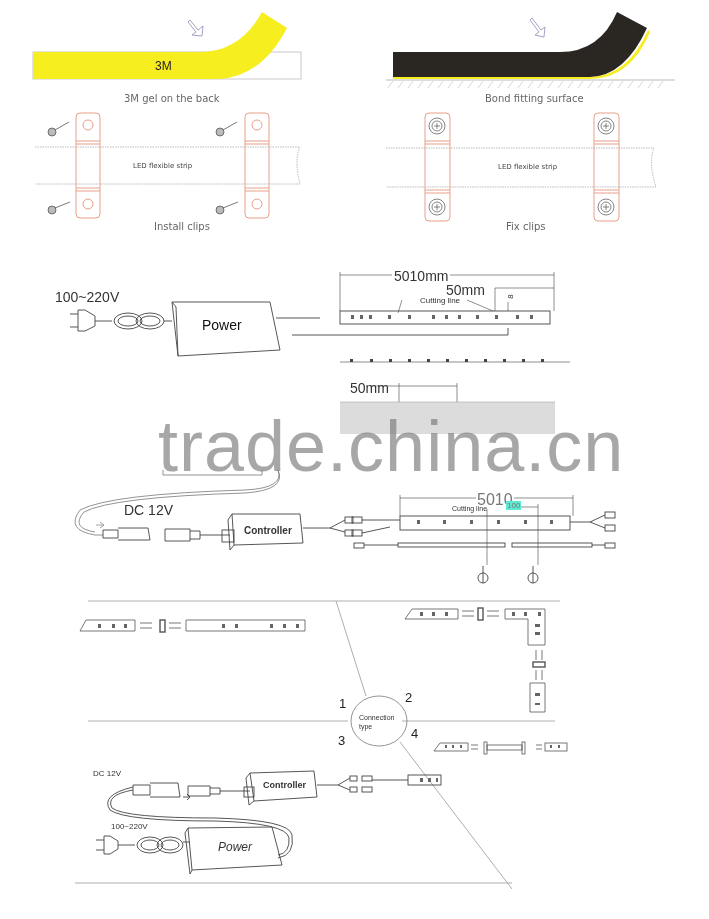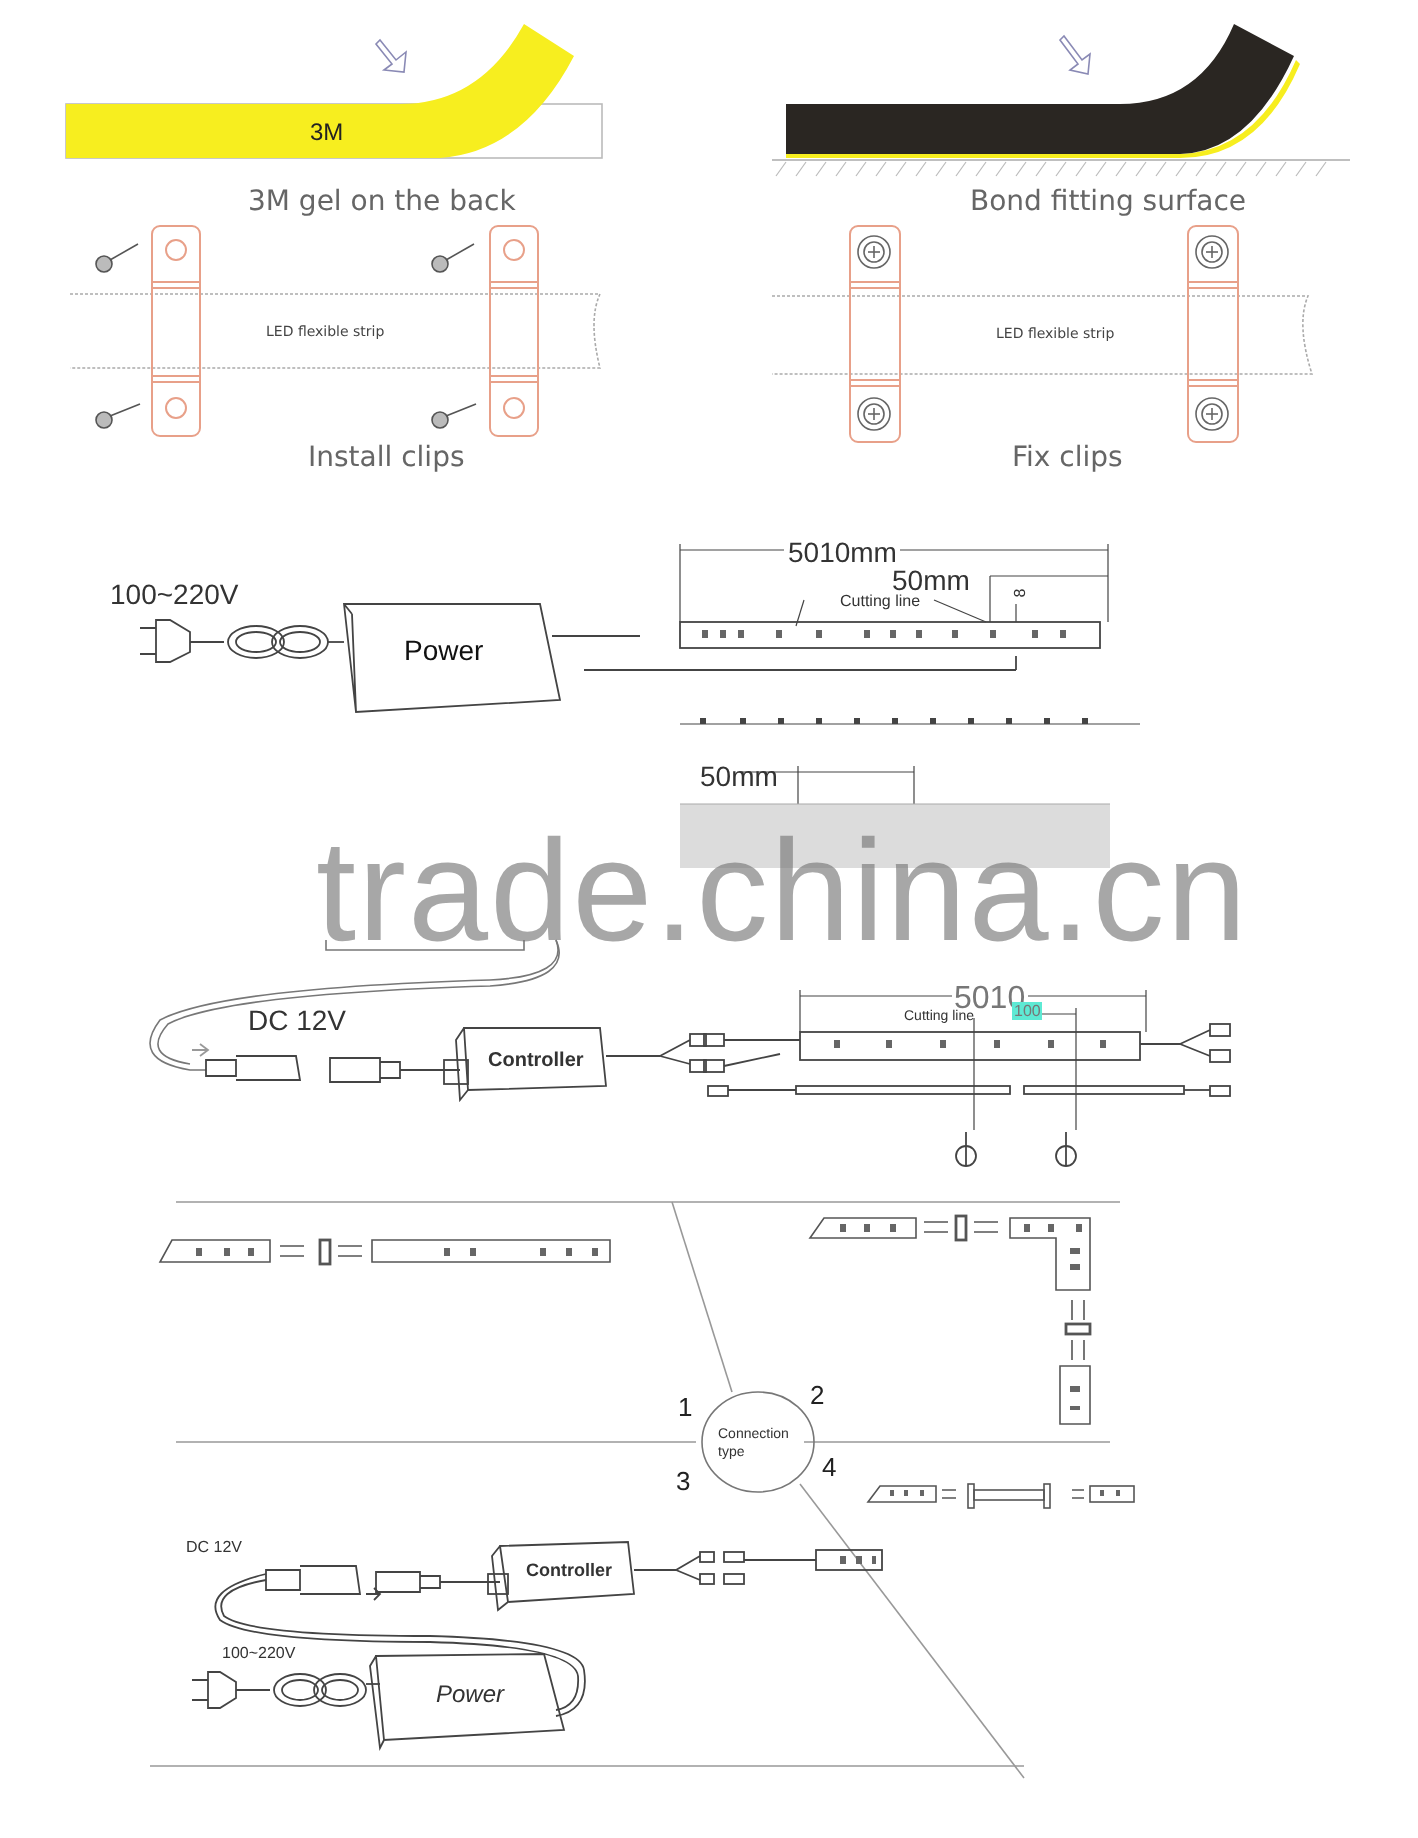--- a/index.html
+++ b/index.html
@@ -1,17 +1,17 @@
 <!DOCTYPE html>
 <html><head>
 <meta charset="utf-8">
 <style>
   html, body { margin: 0; padding: 0; background: #ffffff; }
   body { width: 709px; height: 919px; position: relative; overflow: hidden; font-family: "Liberation Sans", sans-serif; }
-  .cap { font-family: "DejaVu Sans", sans-serif; font-size: 14px; color: #666; position: absolute; white-space: nowrap; }
+  .cap { font-family: "DejaVu Sans", sans-serif; font-size: 10px; color: #666; position: absolute; white-space: nowrap; }
   .dim { font-family: "Liberation Sans", sans-serif; font-size: 14px; color: #333; position: absolute; white-space: nowrap; }
   .small { font-size: 7px; color: #444; }
   .watermark { position: absolute; left: 158px; top: 405px; font-family: "Liberation Sans", sans-serif; font-size: 72px; color: rgba(120,120,120,0.65); letter-spacing: 1px; white-space: nowrap; text-align: right; }
   svg { position: absolute; left: 0; top: 0; }
 </style>
 </head>
 <body>
 
 <svg width="709" height="919" viewBox="0 0 709 919">
 

